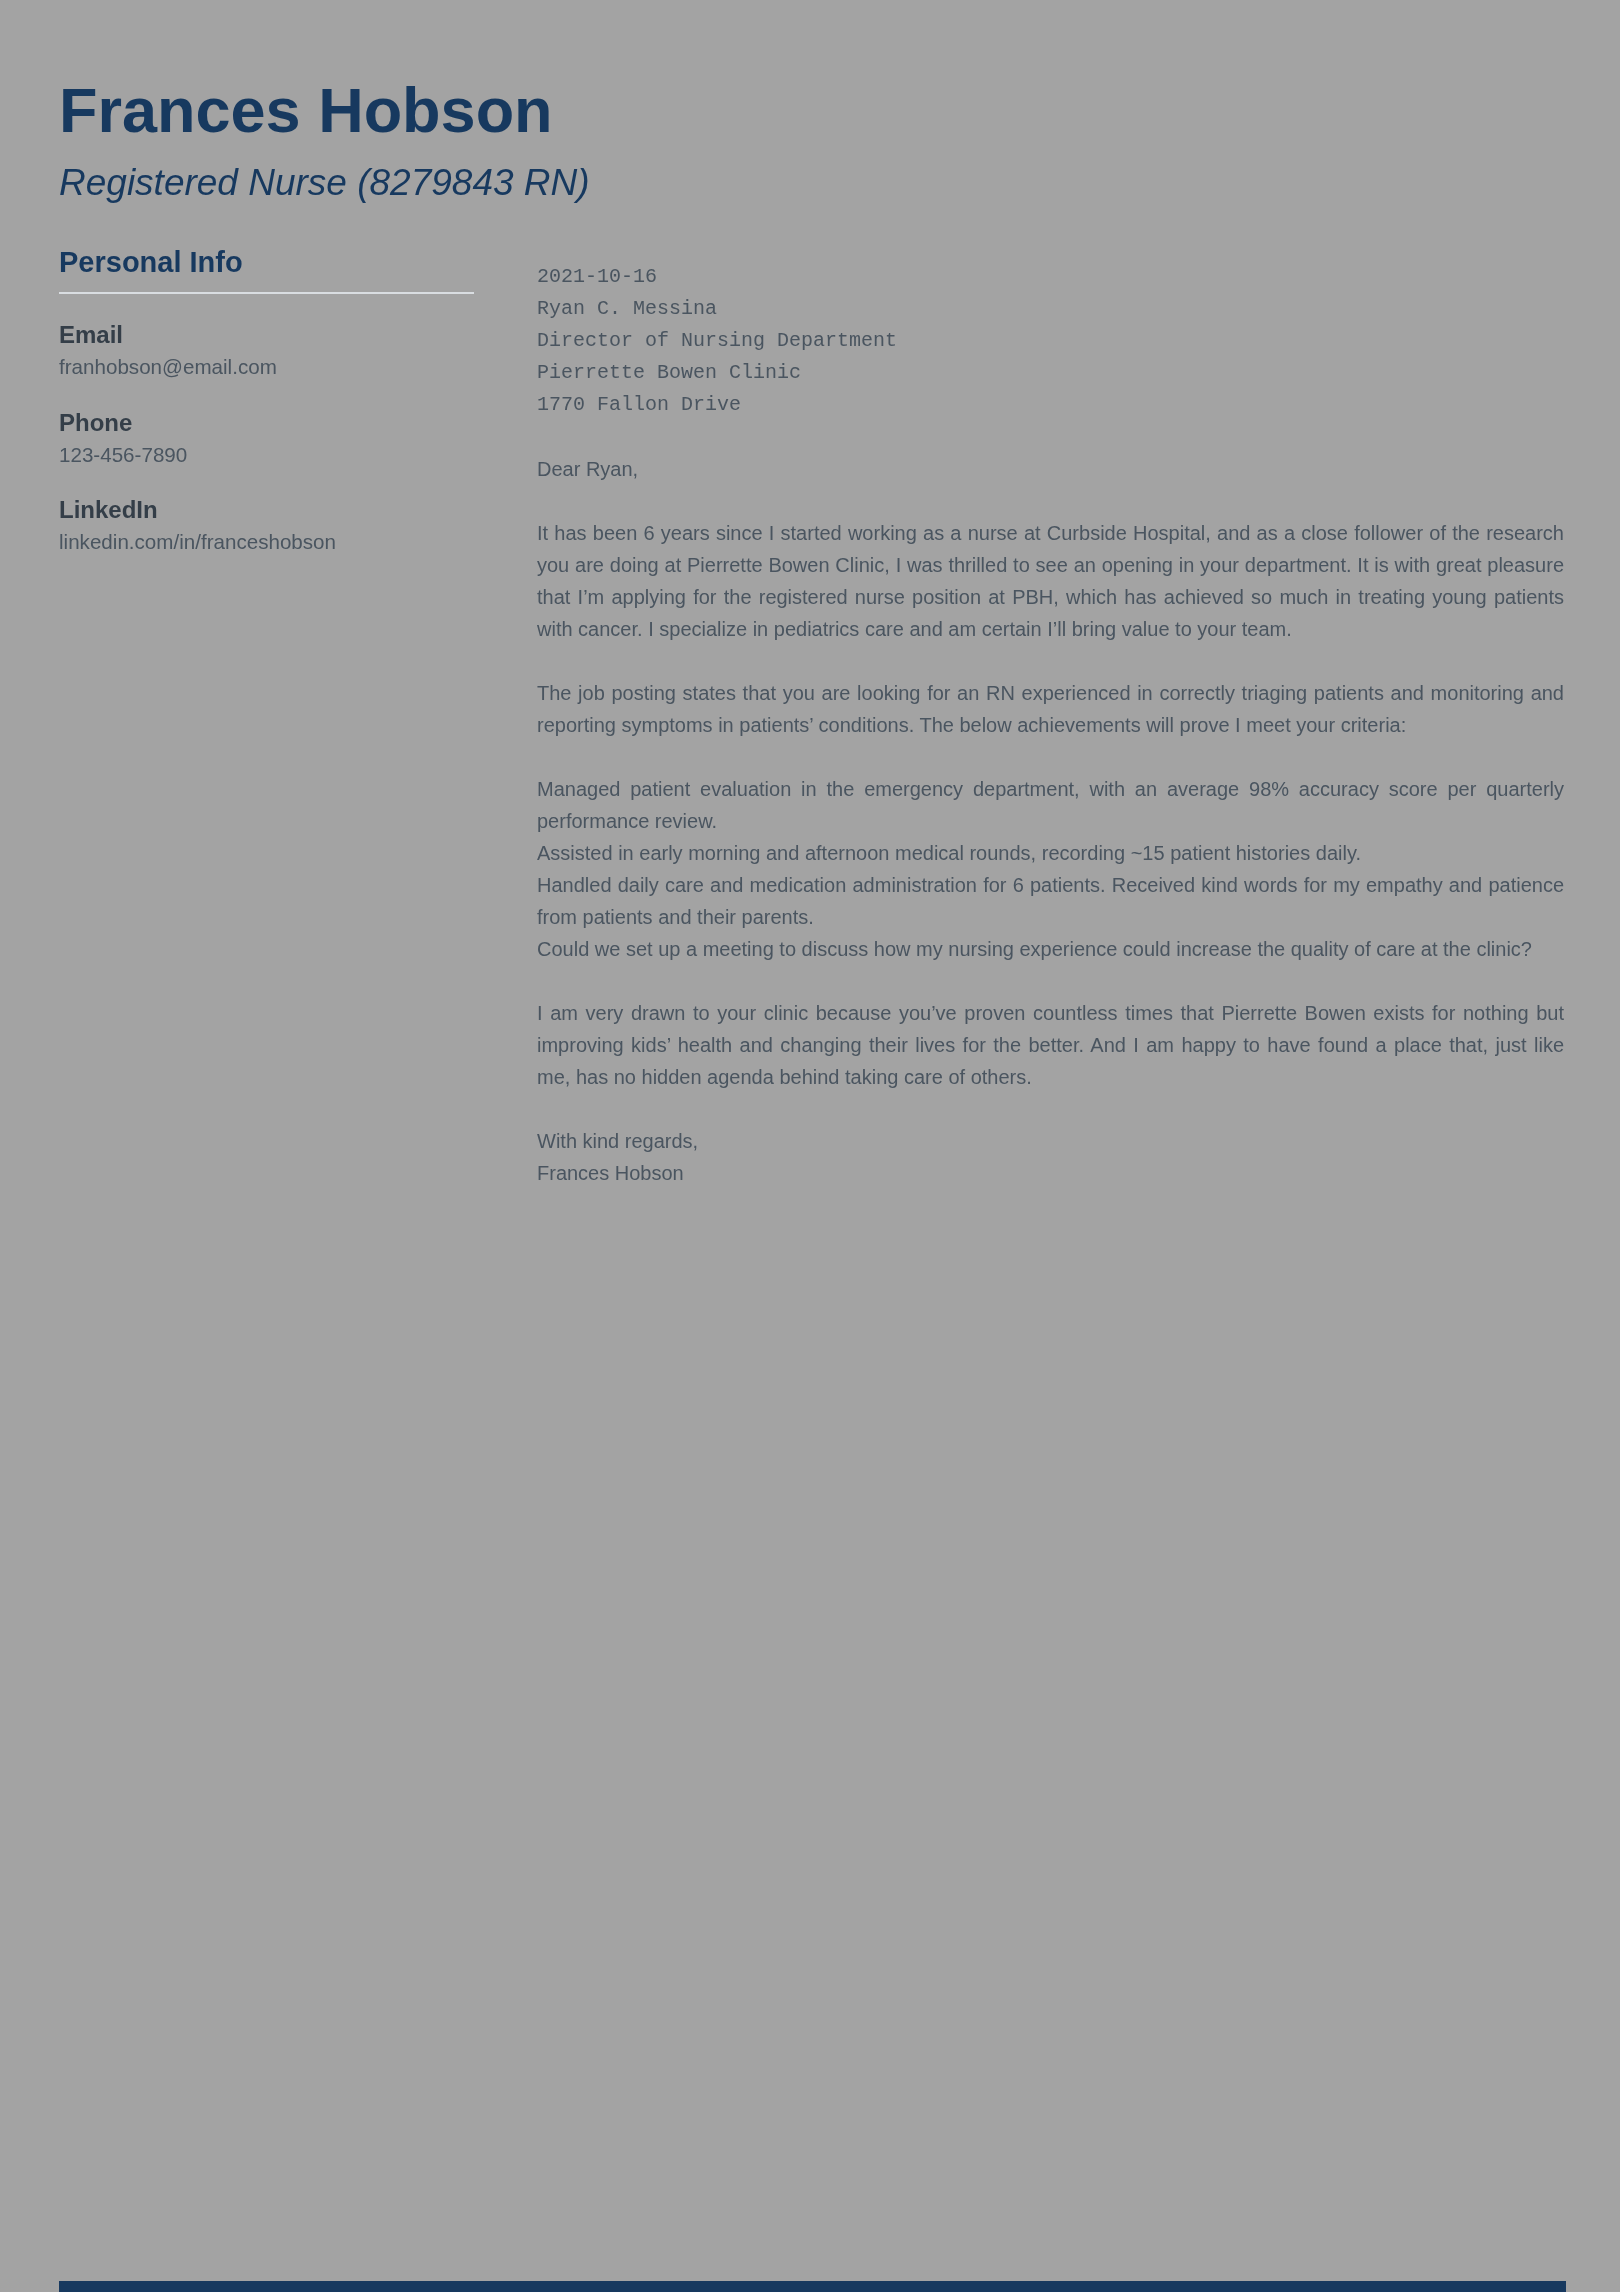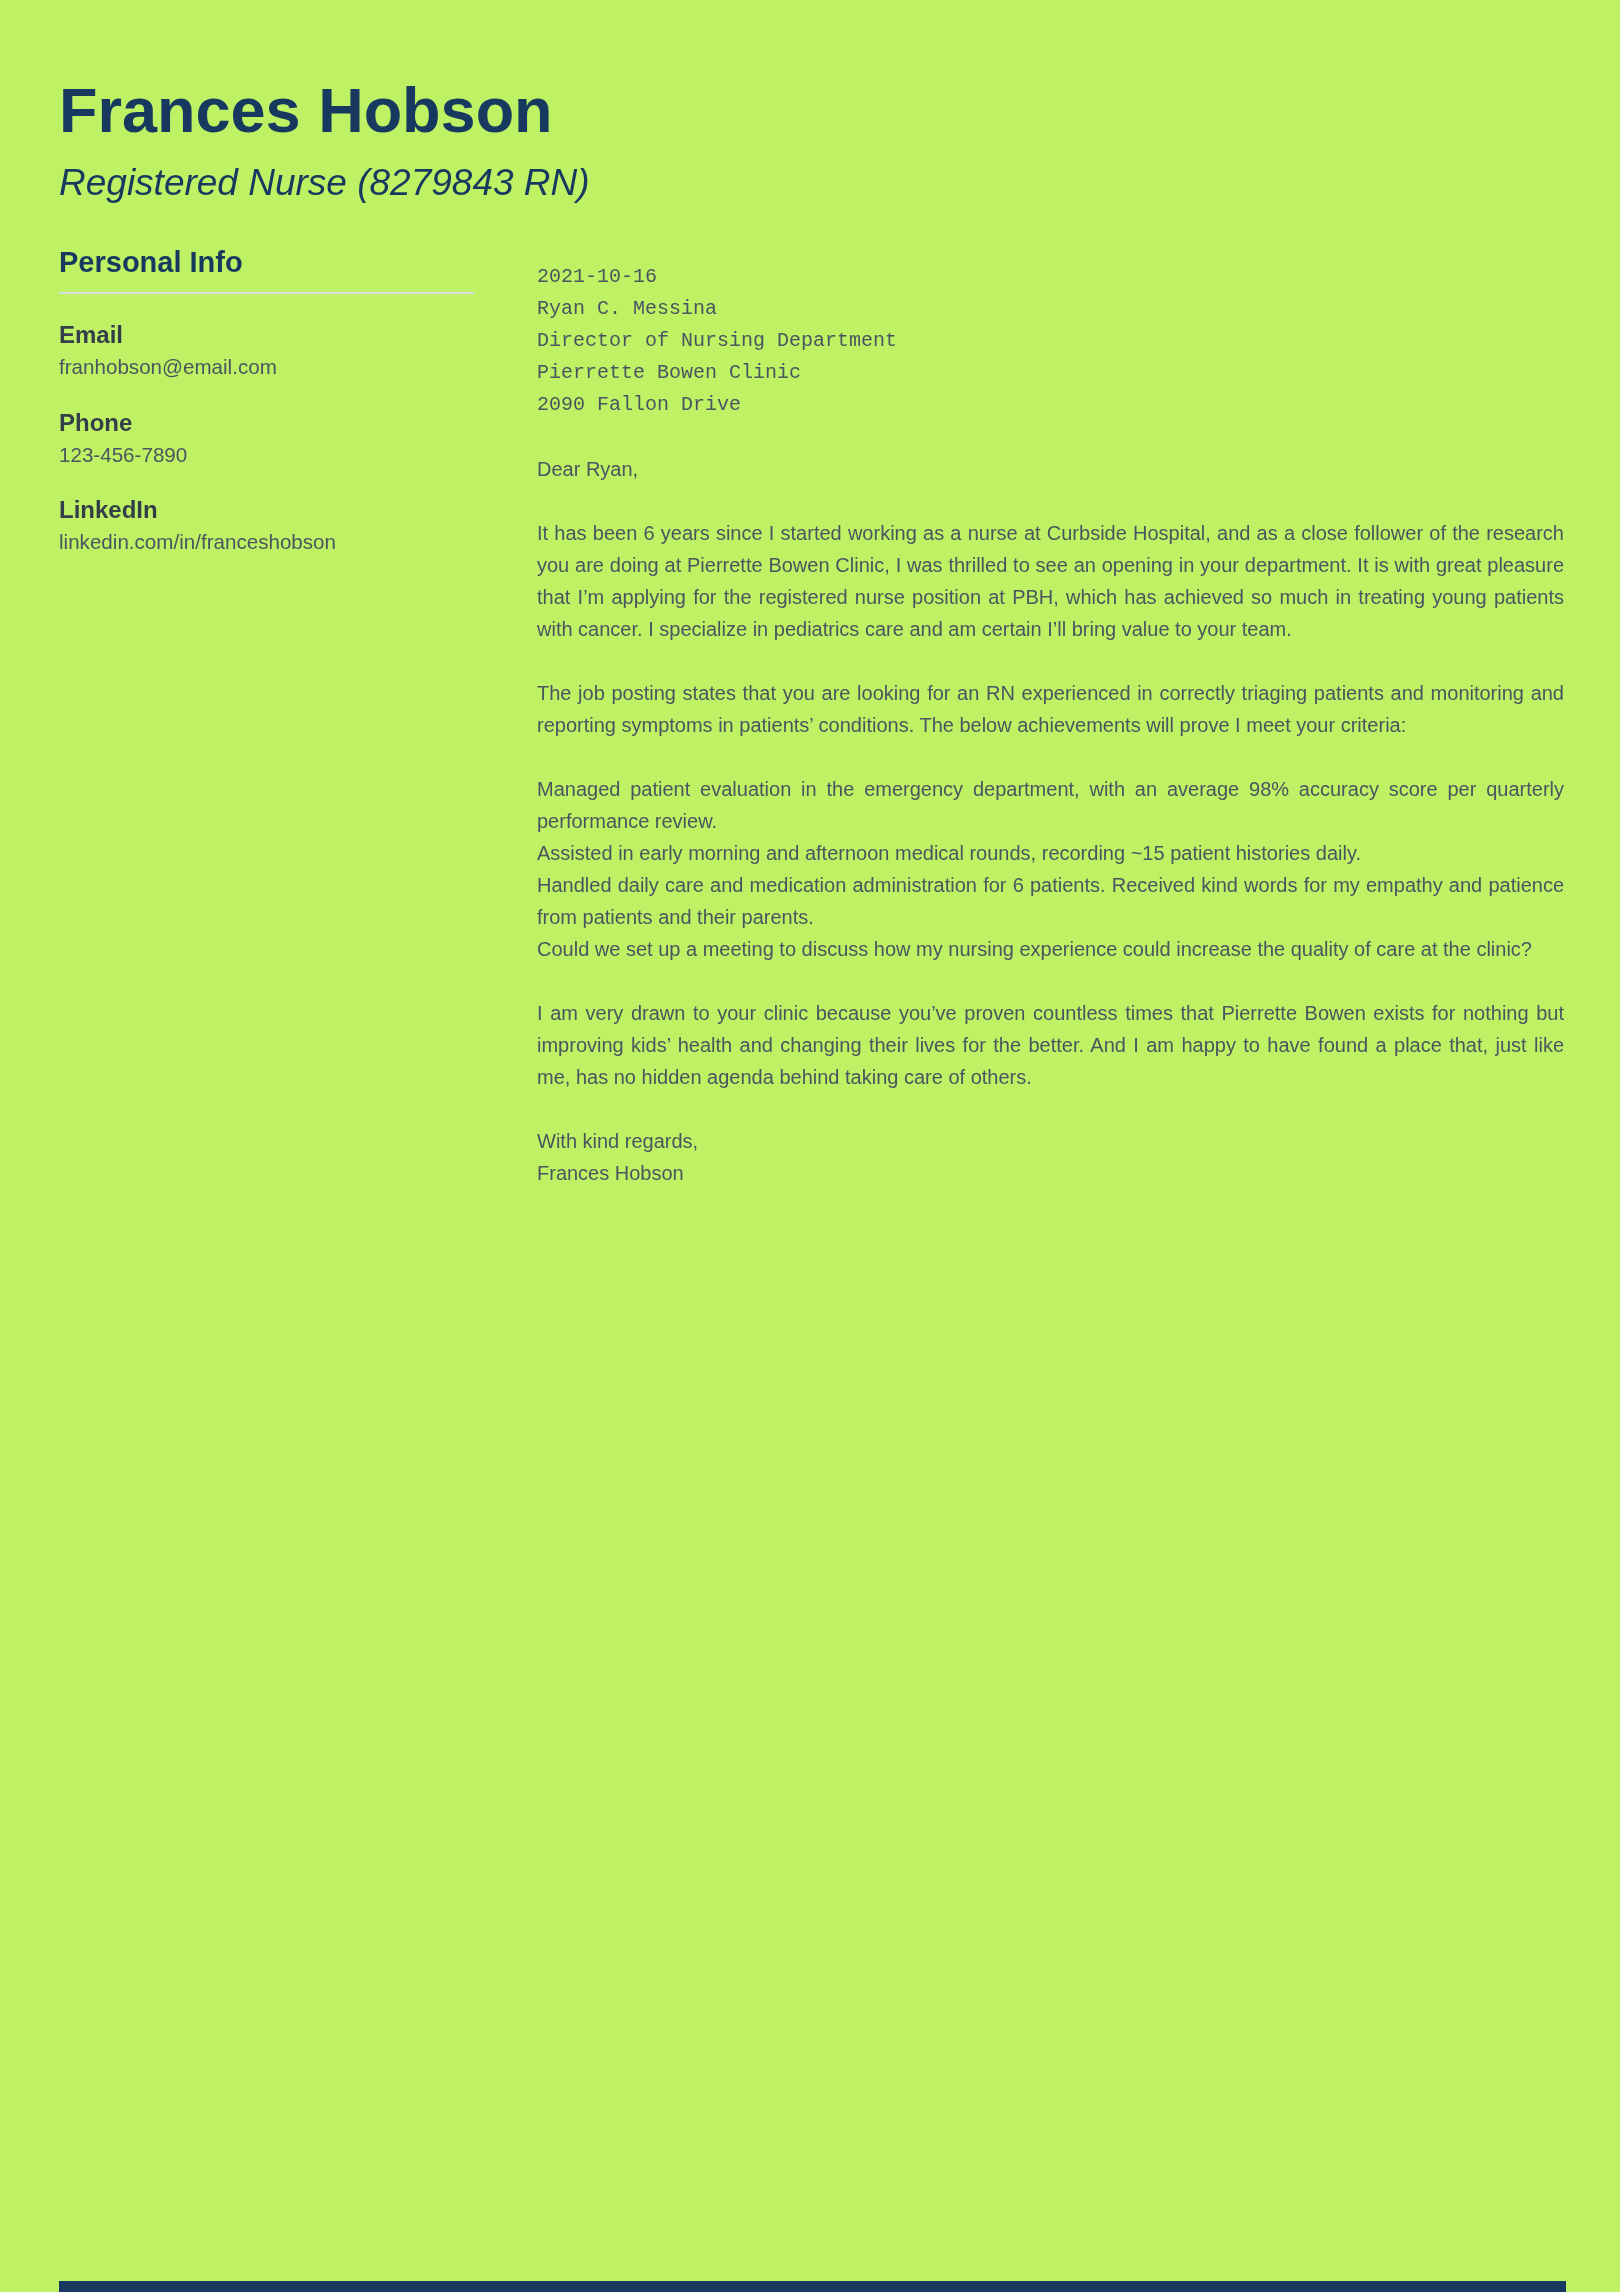--- a/index.html
+++ b/index.html
@@ -3,21 +3,21 @@
 <meta charset="utf-8">
 <style>
   :root { --accent:#17395F; }
   html,body { margin:0; padding:0; }
   body {
     width:1620px; height:2293px;
     background:#ffffff;
     font-family:"Liberation Sans", sans-serif;
     position:relative;
   }
-  .page { position:absolute; inset:0; background:#bef264; overflow:hidden; }
+  .page { position:absolute; inset:0; background:#a3a3a3; overflow:hidden; }
 
   .name {
     position:absolute; left:59px; top:73px;
     font-size:63px; font-weight:700; line-height:74px;
     color:var(--accent); letter-spacing:0;
   }
   .subtitle {
     position:absolute; left:59px; top:159px;
     font-size:37px; font-style:italic; line-height:47px;
     color:var(--accent);
@@ -77,21 +77,21 @@
         </div>
       </div>
   </div>
 
   <div class="letter">
     <div class="addr">
       <div>2021-10-16</div>
     <div>Ryan C. Messina</div>
         <div>Director of Nursing Department</div>
         <div>Pierrette Bowen Clinic</div>
-        <div>2090 Fallon Drive</div>
+        <div>1770 Fallon Drive</div>
       </div>
     <div class="salutation">Dear Ryan,</div>
     <div class="paras">
         <p class="par gap">It has been 6 years since I started working as a nurse at Curbside Hospital, and as a close follower of the research you are doing at Pierrette Bowen Clinic, I was thrilled to see an opening in your department. It is with great pleasure that I’m applying for the registered nurse position at PBH, which has achieved so much in treating young patients with cancer. I specialize in pediatrics care and am certain I’ll bring value to your team.</p>
         <p class="par gap">The job posting states that you are looking for an RN experienced in correctly triaging patients and monitoring and reporting symptoms in patients’ conditions. The below achievements will prove I meet your criteria:</p>
         <p class="par">Managed patient evaluation in the emergency department, with an average 98% accuracy score per quarterly performance review.</p>
         <p class="par">Assisted in early morning and afternoon medical rounds, recording ~15 patient histories daily.</p>
         <p class="par">Handled daily care and medication administration for 6 patients. Received kind words for my empathy and patience from patients and their parents.</p>
         <p class="par gap">Could we set up a meeting to discuss how my nursing experience could increase the quality of care at the clinic?</p>
         <p class="par gap">I am very drawn to your clinic because you’ve proven countless times that Pierrette Bowen exists for nothing but improving kids’ health and changing their lives for the better. And I am happy to have found a place that, just like me, has no hidden agenda behind taking care of others.</p>

